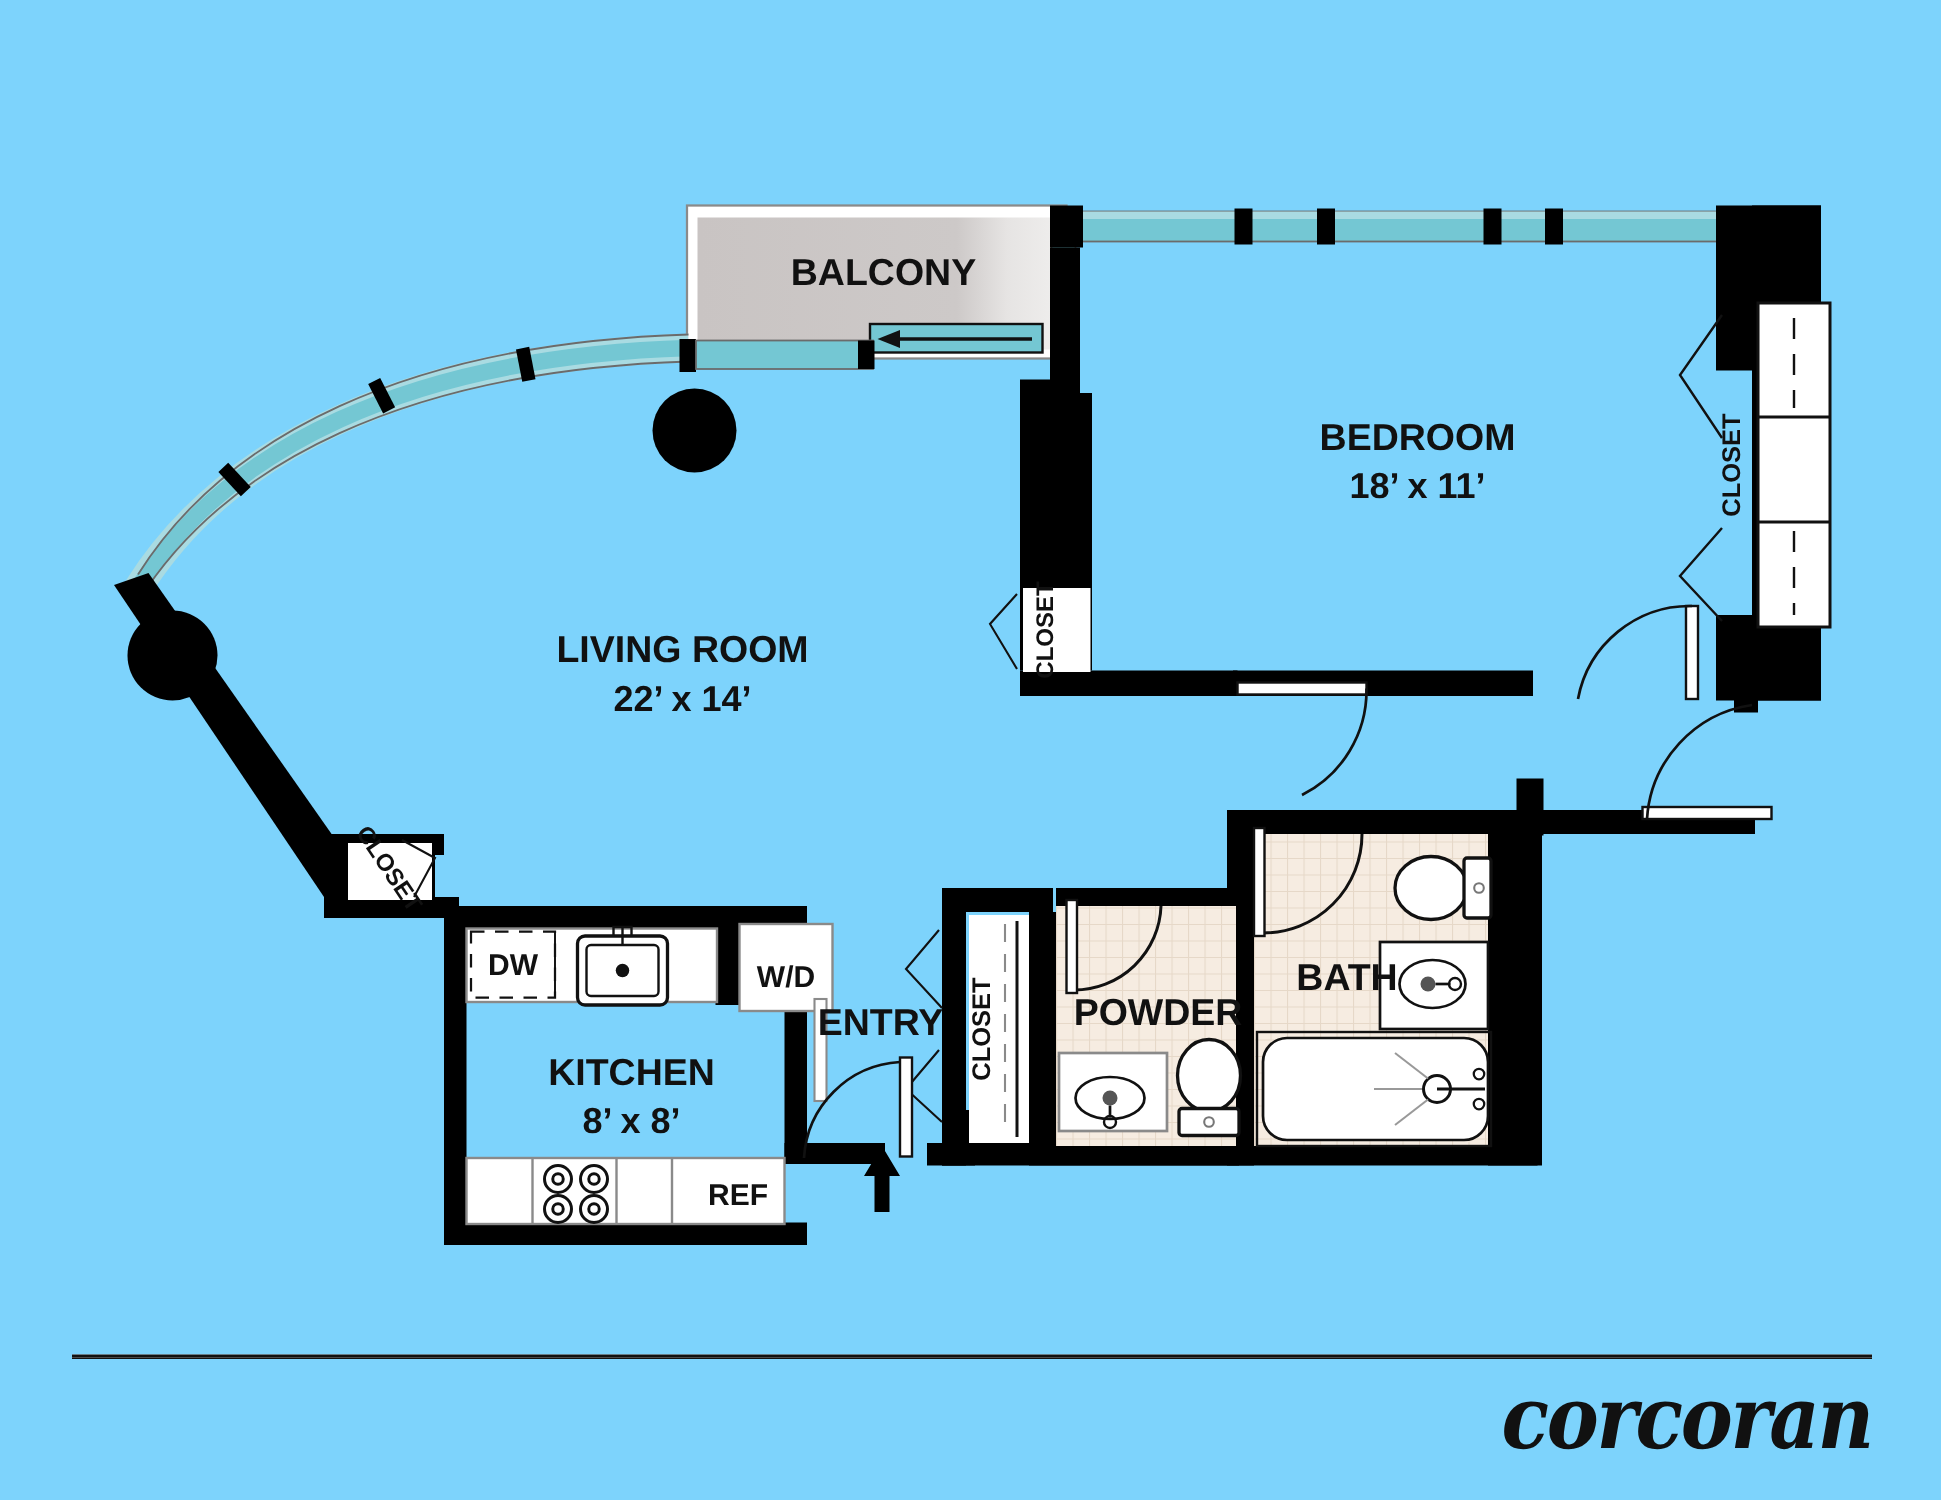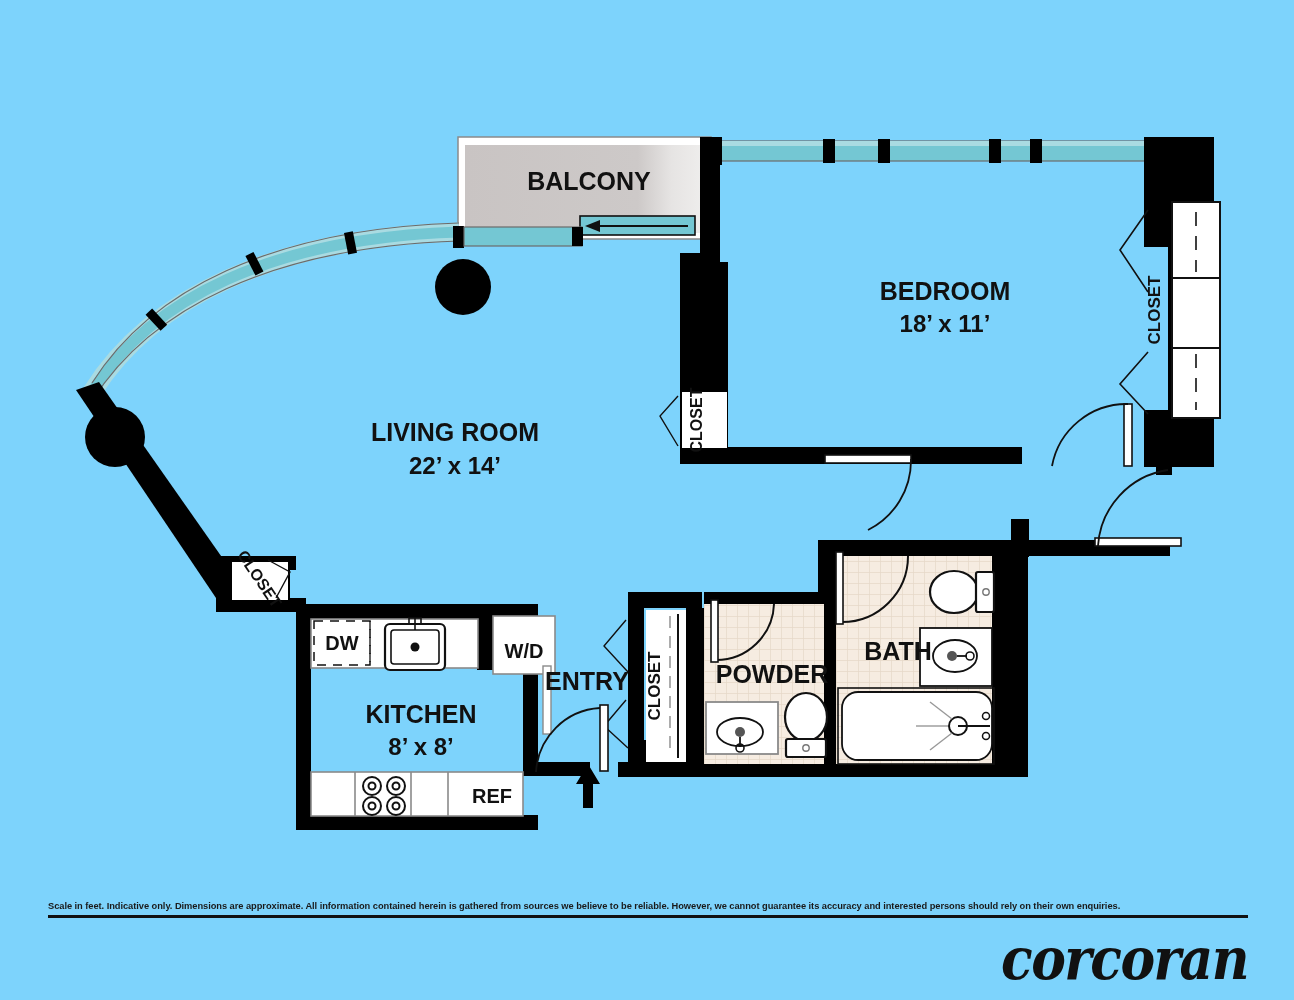--- a/index.html
+++ b/index.html
@@ -328,20 +328,19 @@
       <text x="455" y="474" font-size="24" text-anchor="middle">22’ x 14’</text>
 
       <text x="421" y="723" font-size="25" text-anchor="middle">KITCHEN</text>
       <text x="421" y="755" font-size="24" text-anchor="middle">8’ x 8’</text>
 
       <text x="587" y="690" font-size="25" text-anchor="middle">ENTRY</text>
     </g>
   </svg>
 
   <div class="footer-wrap">
-    <div class="disclaimer">Scale in feet. Indicative only. Dimensions are approximate. All information contained herein is gathered from sources we believe to be reliable. However, we cannot guarantee its accuracy and interested persons should rely on their own enquiries.</div>
     <div class="rule"></div>
     <div class="footer-row">
       <div class="brand">corcoran</div>
     </div>
   </div>
 
 </div>
 
 </body></html>

